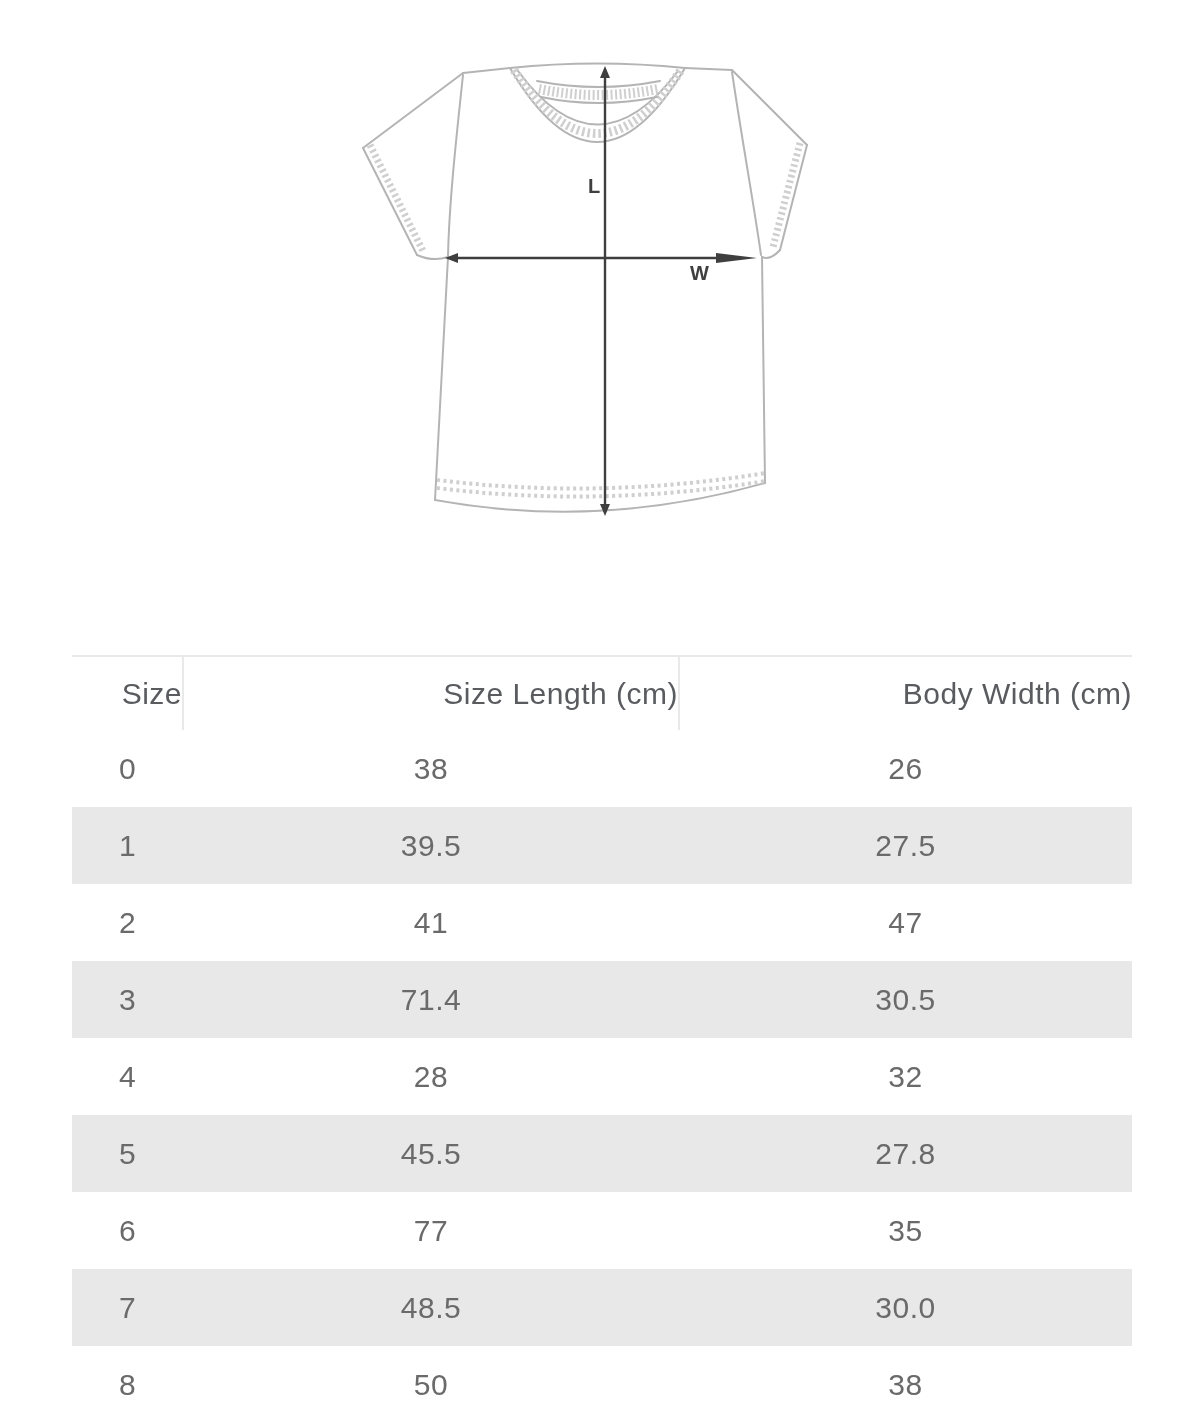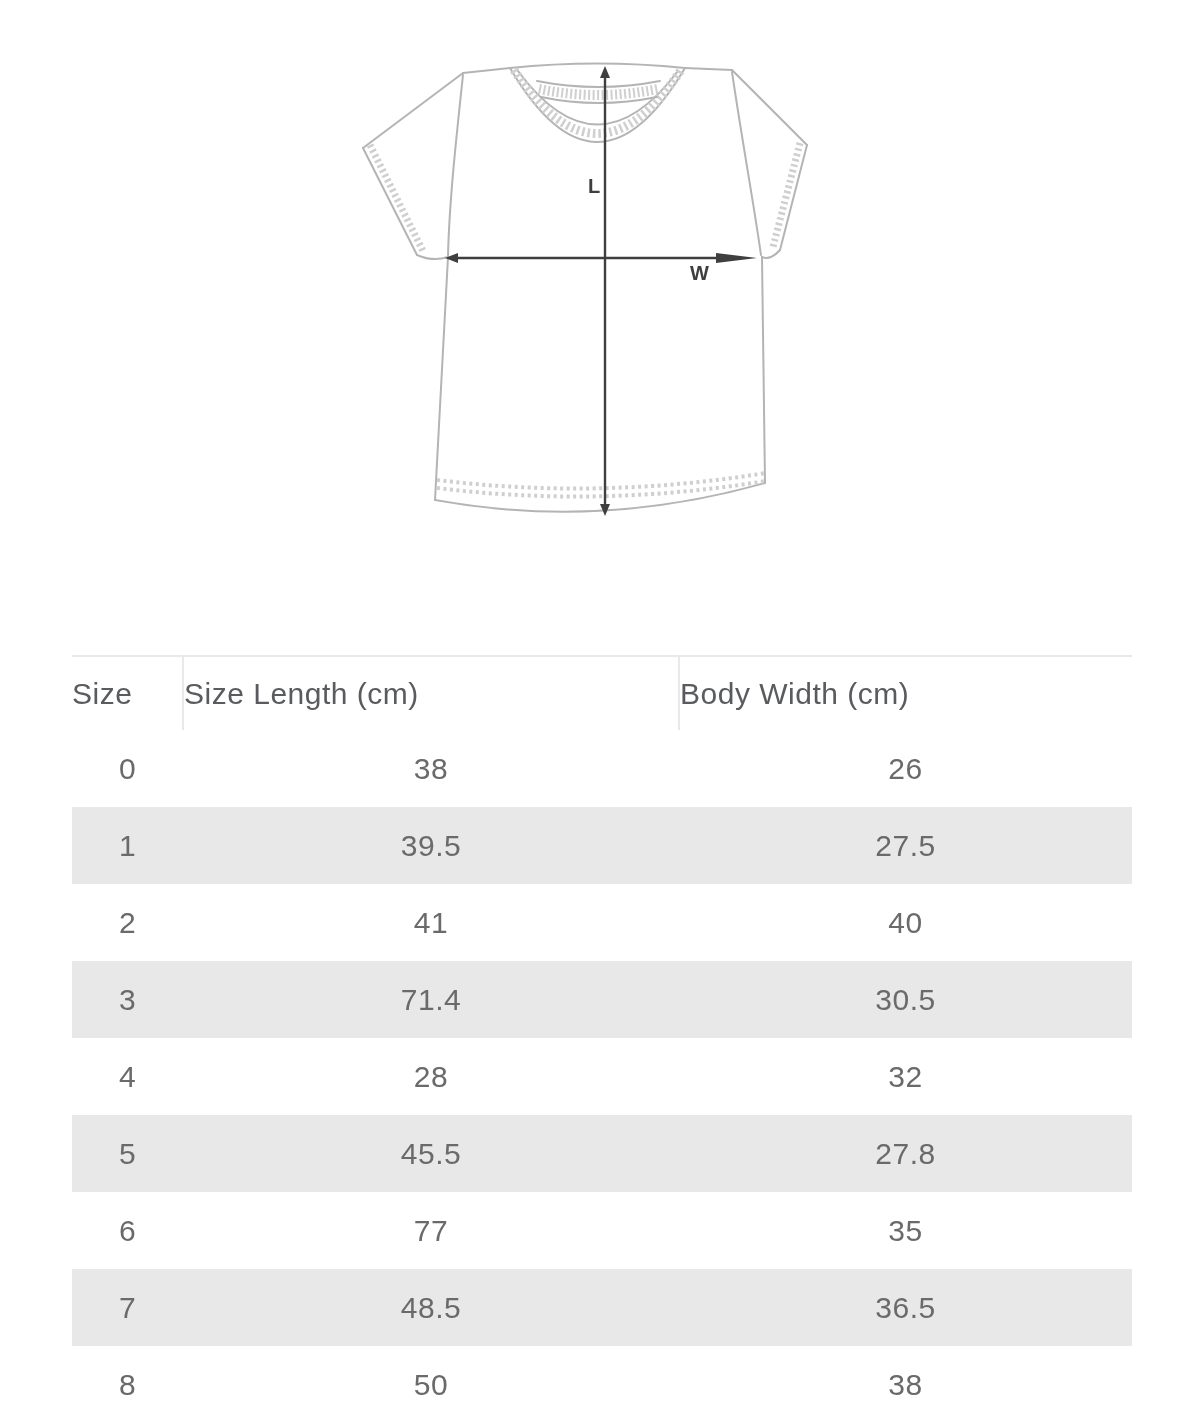--- a/index.html
+++ b/index.html
@@ -62,21 +62,21 @@
     border-top:2px solid var(--table-border);
     font-size:30px;
   }
   .size-chart col.c-size{width:111px;}
   .size-chart col.c-length{width:496px;}
   .size-chart col.c-width{width:453px;}
   .size-chart th{
     height:74px;
     font-weight:normal;
     color:var(--header-text);
-    text-align:left;
+    text-align:right;
     vertical-align:middle;
     letter-spacing:0.5px;
     padding:0;
   }
   .size-chart th:not(:last-child){
     border-right:2px solid var(--table-border);
   }
   .size-chart td{
     height:77px;
     text-align:center;
@@ -168,21 +168,21 @@
     <td>26</td>
   </tr>
       <tr>
     <td>1</td>
     <td>39.5</td>
     <td>27.5</td>
   </tr>
       <tr>
     <td>2</td>
     <td>41</td>
-    <td>40</td>
+    <td>47</td>
   </tr>
       <tr>
     <td>3</td>
     <td>71.4</td>
     <td>30.5</td>
   </tr>
       <tr>
     <td>4</td>
     <td>28</td>
     <td>32</td>
@@ -193,21 +193,21 @@
     <td>27.8</td>
   </tr>
       <tr>
     <td>6</td>
     <td>77</td>
     <td>35</td>
   </tr>
       <tr>
     <td>7</td>
     <td>48.5</td>
-    <td>36.5</td>
+    <td>30.0</td>
   </tr>
       <tr>
     <td>8</td>
     <td>50</td>
     <td>38</td>
   </tr>
     </tbody>
 </table>
 
 </body></html>

